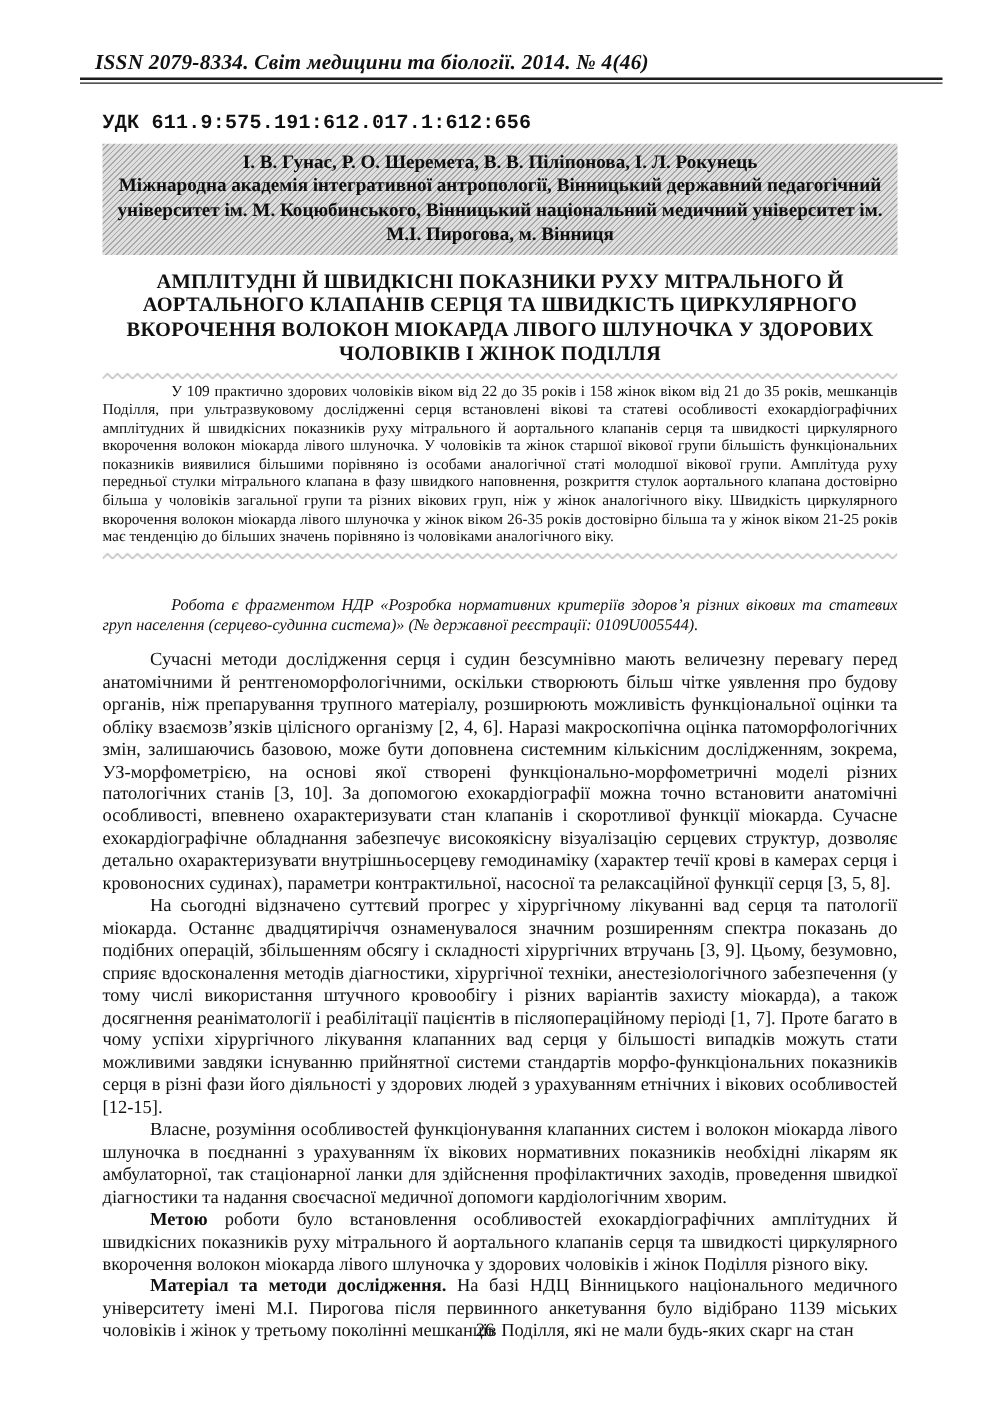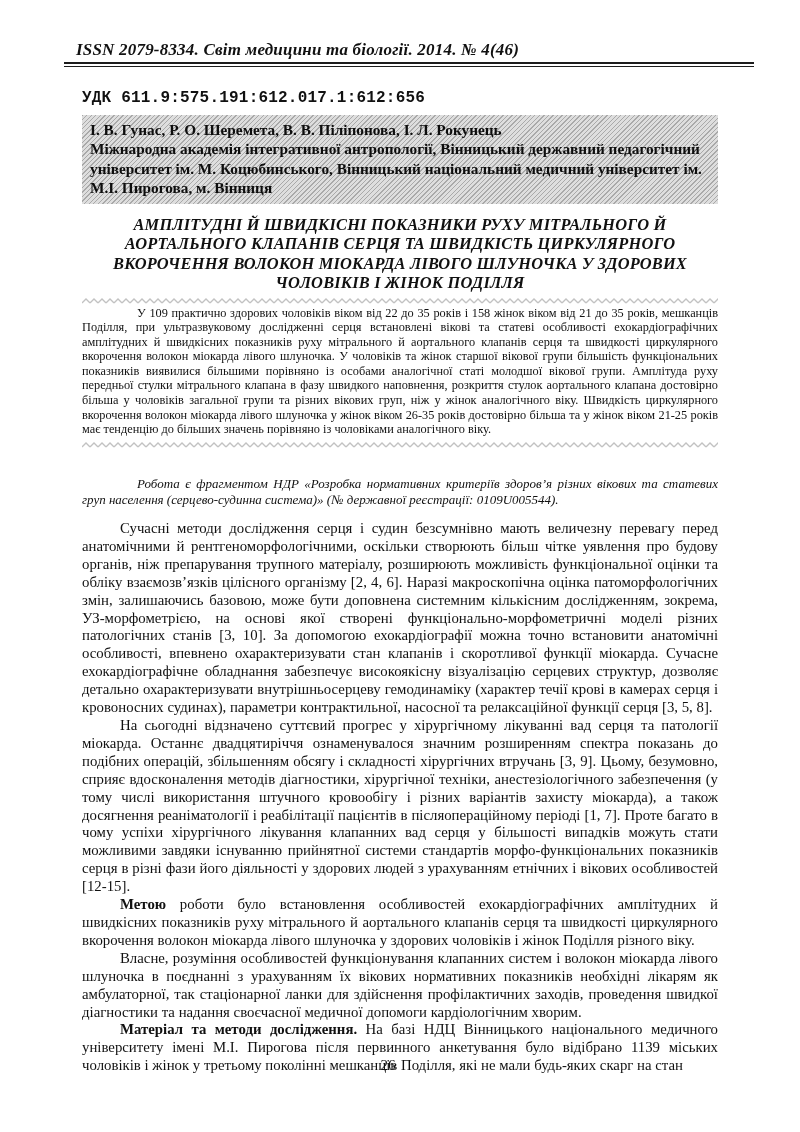--- a/index.html
+++ b/index.html
@@ -22,34 +22,33 @@
     padding-left:12px;letter-spacing:.2px;white-space:nowrap;
   }
   .head-rule{height:1.5px;border-top:2.5px solid #1c1c1c;border-bottom:1.5px solid #1c1c1c;margin-top:2px;}
 
   .udc{margin-top:22px;font-size:16px;font-weight:bold;letter-spacing:.2px;font-family:Liberation Mono, monospace;}
 
   
   .authors-block{
     margin-top:8px;
     padding:5px 8px 6px 8px;
-    text-align:left;
+    text-align:center;
     font-weight:bold;
     font-size:15.3px;line-height:19.5px;
     background:repeating-linear-gradient(135deg,#a9a9a9 0,#a9a9a9 1px,#dedede 1px,#dedede 3.2px);
     color:#0d0d0d;
   }
 
   .article-title{
     margin-top:11px;
     text-align:center;
     font-weight:bold;
     font-size:16.4px;line-height:19.5px;
     letter-spacing:.2px;
-    font-style:italic;
   }
 
   .zz{display:block;margin-top:5px;}
 
   .abstract{
     margin-top:2px;
     font-size:12.3px;line-height:14.6px;
     text-align:justify;
   }
   .abstract .abs-text{text-indent:55px;margin:0;}
@@ -113,21 +112,21 @@
         </pattern>
       </defs>
       <rect width="636" height="6" fill="url(#zz2)"></rect>
     </svg>
 
     <div class="funding">Робота є фрагментом НДР «Розробка нормативних критеріїв здоров’я різних вікових та статевих груп населення (серцево-судинна система)» (№ державної реєстрації: 0109U005544).</div>
 
     <div class="bodytext">
       <p>Сучасні методи дослідження серця і судин безсумнівно мають величезну перевагу перед анатомічними й рентгеноморфологічними, оскільки створюють більш чітке уявлення про будову органів, ніж препарування трупного матеріалу, розширюють можливість функціональної оцінки та обліку взаємозв’язків цілісного організму [2, 4, 6]. Наразі макроскопічна оцінка патоморфологічних змін, залишаючись базовою, може бути доповнена системним кількісним дослідженням, зокрема, УЗ-морфометрією, на основі якої створені функціонально-морфометричні моделі різних патологічних станів [3, 10]. За допомогою ехокардіографії можна точно встановити анатомічні особливості, впевнено охарактеризувати стан клапанів і скоротливої функції міокарда. Сучасне ехокардіографічне обладнання забезпечує високоякісну візуалізацію серцевих структур, дозволяє детально охарактеризувати внутрішньосерцеву гемодинаміку (характер течії крові в камерах серця і кровоносних судинах), параметри контрактильної, насосної та релаксаційної функції серця [3, 5, 8].</p>
       <p>На сьогодні відзначено суттєвий прогрес у хірургічному лікуванні вад серця та патології міокарда. Останнє двадцятиріччя ознаменувалося значним розширенням спектра показань до подібних операцій, збільшенням обсягу і складності хірургічних втручань [3, 9]. Цьому, безумовно, сприяє вдосконалення методів діагностики, хірургічної техніки, анестезіологічного забезпечення (у тому числі використання штучного кровообігу і різних варіантів захисту міокарда), а також досягнення реаніматології і реабілітації пацієнтів в післяопераційному періоді [1, 7]. Проте багато в чому успіхи хірургічного лікування клапанних вад серця у більшості випадків можуть стати можливими завдяки існуванню прийнятної системи стандартів морфо-функціональних показників серця в різні фази його діяльності у здорових людей з урахуванням етнічних і вікових особливостей [12-15].</p>
+      <p>Власне, розуміння особливостей функціонування клапанних систем і волокон міокарда лівого шлуночка в поєднанні з урахуванням їх вікових нормативних показників необхідні лікарям як амбулаторної, так стаціонарної ланки для здійснення профілактичних заходів, проведення швидкої діагностики та надання своєчасної медичної допомоги кардіологічним хворим.</p>
       <p><b>Метою</b><span> роботи було встановлення особливостей ехокардіографічних амплітудних й швидкісних показників руху мітрального й аортального клапанів серця та швидкості циркулярного вкорочення волокон міокарда лівого шлуночка у здорових чоловіків і жінок Поділля різного віку.</span></p>
-      <p>Власне, розуміння особливостей функціонування клапанних систем і волокон міокарда лівого шлуночка в поєднанні з урахуванням їх вікових нормативних показників необхідні лікарям як амбулаторної, так стаціонарної ланки для здійснення профілактичних заходів, проведення швидкої діагностики та надання своєчасної медичної допомоги кардіологічним хворим.</p>
       <p><b>Матеріал та методи дослідження.</b><span> На базі НДЦ Вінницького національного медичного університету імені М.І. Пирогова після первинного анкетування було відібрано 1139 міських чоловіків і жінок у третьому поколінні мешканців Поділля, які не мали будь-яких скарг на стан</span></p>
     </div>
   </div>
 
   <div class="pageno">26</div>
 
 </div>
 
 </body></html>

